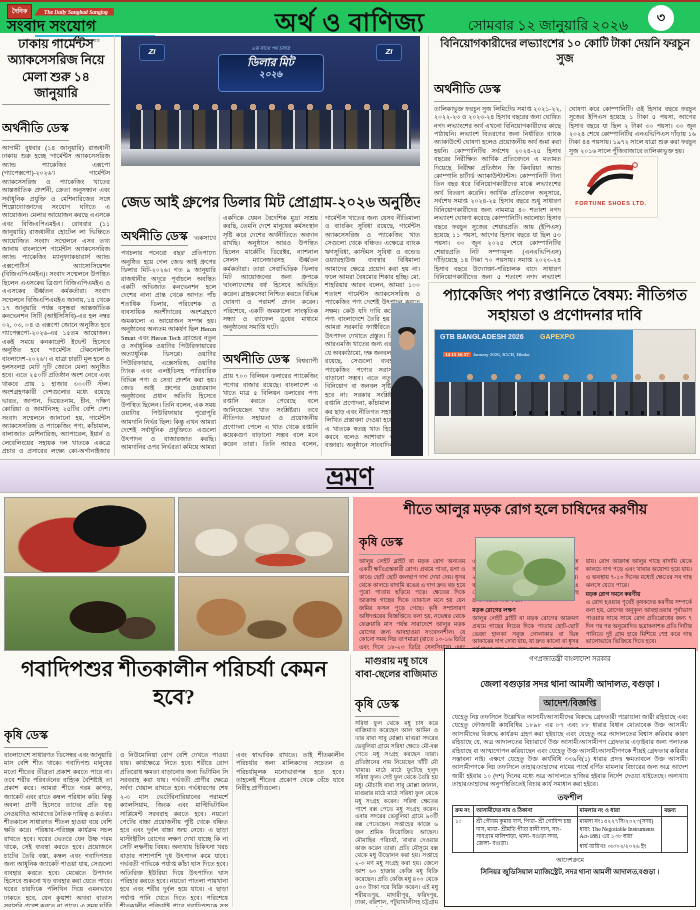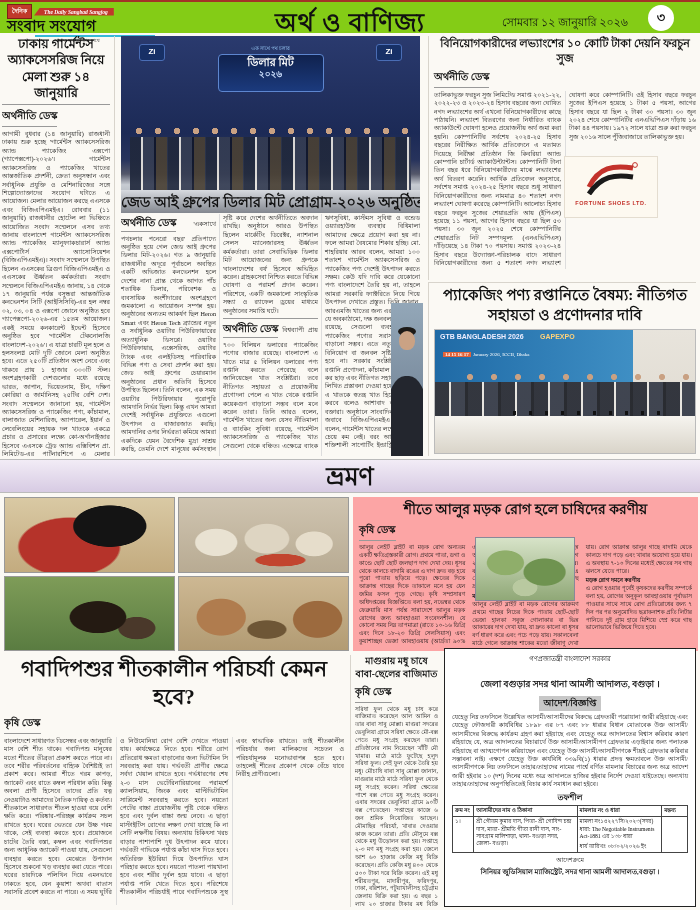--- a/index.html
+++ b/index.html
@@ -1,42 +1,42 @@
 <!DOCTYPE html>
 <html><head>
 <meta charset="utf-8">
 <style>
   html,body{margin:0;padding:0;}
   body{width:700px;height:910px;position:relative;background:#fbf9f4;font-family:"Liberation Serif",serif;color:#111;overflow:hidden;}
   .page{position:absolute;inset:0;}
 
   
-  .masthead{position:absolute;left:0;top:0;width:700px;height:33px;background:#84cc16;border-top:2px solid #a33327;box-sizing:border-box;}
+  .masthead{position:absolute;left:0;top:0;width:700px;height:33px;background:#22c55e;border-top:2px solid #a33327;box-sizing:border-box;}
   .logo{position:absolute;left:7px;top:2px;width:170px;}
   .logo-top{display:flex;align-items:center;gap:2px;}
   .logo-daily{background:#c0392b;color:#fff;font-size:6px;font-weight:bold;padding:1px 4px;border:1px solid #7e1f14;}
   .logo-ribbon{background:#c0392b;color:#fff;font-size:5.5px;font-style:italic;font-weight:bold;padding:1px 6px 1px 10px;clip-path:polygon(6px 0,100% 0,100% 100%,0 100%);}
   .logo-name{font-size:15px;font-weight:bold;letter-spacing:.5px;line-height:1.05;color:#0d0d0d;}
   .logo-bar{height:2px;background:#35b9d8;width:120px;margin:0 0 1px 28px;}
   .logo-tag{font-size:4.5px;color:#333;margin-left:48px;}
   .section-title{position:absolute;left:50%;top:1px;transform:translateX(-50%);font-size:25px;font-weight:bold;letter-spacing:1px;}
-  .mast-date{position:absolute;right:72px;top:12px;font-size:11px;text-align:center;}
+  .mast-date{position:absolute;right:72px;top:12px;font-size:14px;text-align:center;}
   .pagenum{position:absolute;right:26px;top:3px;width:26px;height:26px;background:#fff;border-radius:50%;text-align:center;line-height:26px;font-size:13px;font-weight:bold;}
 
   
-  .byline{font-size:10px;font-weight:bold;border-bottom:.5px solid #999;display:inline-block;padding-bottom:1px;margin:2px 0 3px;}
+  .byline{font-size:12px;font-weight:bold;border-bottom:.5px solid #999;display:inline-block;padding-bottom:1px;margin:14px 0 3px;}
   .bodytxt{font-size:6.2px;line-height:1.36;text-align:justify;}
   h1,h2,h3{margin:0;font-weight:bold;}
 
   
   .art-garments{position:absolute;left:2px;top:36px;width:113px;height:420px;overflow:hidden;border-right:.5px solid #d8d4cc;padding-right:4px;box-sizing:border-box;}
   .art-garments h2{font-size:12.5px;text-align:center;line-height:1.3;border-bottom:.5px solid #999;padding-bottom:3px;}
 
   
-  .photo-dealer{position:absolute;left:121px;top:36px;width:299px;height:177px;background:linear-gradient(180deg,#2a3a6e 0%,#1c2a56 55%,#27335c 70%,#55586a 78%,#c7cbd2 84%,#9aa0a9 100%);overflow:hidden;}
+  .photo-dealer{position:absolute;left:121px;top:36px;width:299px;height:130px;background:linear-gradient(180deg,#2a3a6e 0%,#1c2a56 55%,#27335c 70%,#55586a 78%,#c7cbd2 84%,#9aa0a9 100%);overflow:hidden;font-style:italic;}
   .zi-badge{position:absolute;top:8px;width:24px;height:15px;background:#173066;border:1px solid #4a6db5;border-radius:3px;color:#fff;font-size:8px;font-weight:bold;text-align:center;line-height:14px;font-family:"Liberation Sans",sans-serif;}
   .zi-left{left:18px;} .zi-right{right:18px;}
   .banner-kicker{position:absolute;left:50%;top:9px;transform:translateX(-50%);color:#9fd0ff;font-size:5px;}
   .banner-band{position:absolute;left:50%;top:18px;transform:translateX(-50%);width:104px;height:36px;background:linear-gradient(180deg,#10224e,#1b3a7d);border:1px solid #5d86cf;border-radius:4px;text-align:center;color:#fff;}
   .banner-band .t1{font-size:11px;font-weight:bold;line-height:1.4;}
   .banner-band .t2{font-size:9px;font-weight:bold;color:#cfe2ff;line-height:1;}
   .people-heads{position:absolute;left:3%;right:3%;top:51%;height:10px;background:radial-gradient(circle 3.1px at 9px 5px,#c9a183 96%,transparent 100%);background-size:19px 10px;background-repeat:repeat-x;}
   .people-bodies{position:absolute;left:3%;right:3%;top:57%;height:30%;background:repeating-linear-gradient(90deg,#20283c 0 11px,#e7e4df 11px 13px,#343c52 13px 24px,#10162a 24px 26px,#494034 26px 37px,#2b3348 37px 38px);opacity:.92;}
   .stage-front{position:absolute;left:0;right:0;bottom:0;height:13%;background:linear-gradient(180deg,#d7dadf,#83878f);}
 
@@ -66,21 +66,21 @@
   .press-expo2{position:absolute;left:105px;top:3px;font-size:7px;font-weight:bold;color:#ffd27a;font-family:"Liberation Sans",sans-serif;}
   .press-dates{position:absolute;left:8px;top:22px;font-size:5px;color:#fff;}
   .press-dates .chip{display:inline-block;background:#e2633a;padding:0 2px;margin-right:1px;font-weight:bold;}
   .press-heads{position:absolute;left:10%;right:2%;top:34%;height:9px;background:radial-gradient(circle 3px at 9px 5px,#c9a183 96%,transparent 100%);background-size:24px 9px;background-repeat:repeat-x;}
   .press-bodies{position:absolute;left:0;right:0;top:42%;height:32%;background:repeating-linear-gradient(90deg,#20242e 0 14px,#e8e6e1 14px 16px,#2e3442 16px 30px,#15181f 30px 33px);opacity:.9;}
   .press-table{position:absolute;left:0;right:0;bottom:0;height:30%;background:linear-gradient(180deg,#f6f4ef,#d9d4c9);}
   .press-mics{position:absolute;left:30%;right:10%;top:66%;height:4px;background:repeating-linear-gradient(90deg,#111 0 3px,transparent 3px 16px);}
 
   
   .travel-banner{position:absolute;left:0;top:459px;width:700px;height:34px;background:linear-gradient(180deg,#f2ecf6 0%,#d7cbe3 100%);border-top:.5px solid #bbb;border-bottom:.5px solid #bbb;text-align:center;box-sizing:border-box;}
-  .travel-banner span{font-size:25px;font-weight:bold;line-height:33px;}
+  .travel-banner span{font-size:25px;font-weight:bold;line-height:33px;text-decoration:underline;}
 
   
   .photo-grid{position:absolute;left:4px;top:497px;width:345px;height:154px;display:grid;grid-template-columns:1fr 1fr;grid-template-rows:1fr 1fr;gap:3px;}
   .ph{position:relative;overflow:hidden;border:.5px solid #999;}
   .ph-calf{background:radial-gradient(ellipse 60px 34px at 62% 38%,#141414 0 60%,transparent 62%),radial-gradient(ellipse 16px 10px at 66% 34%,#f2f2f2 0 60%,transparent 65%),radial-gradient(ellipse 80px 46px at 38% 66%,#b5332a 0 62%,transparent 65%),linear-gradient(180deg,#d9c9a4,#c3ab7f);}
   .ph-sheep{background:radial-gradient(ellipse 34px 22px at 22% 60%,#e9e2d2 0 60%,transparent 64%),radial-gradient(ellipse 36px 24px at 52% 55%,#ded5c2 0 60%,transparent 64%),radial-gradient(ellipse 30px 20px at 80% 62%,#e6ddcb 0 60%,transparent 64%),radial-gradient(ellipse 40px 10px at 60% 84%,#c2452f 0 60%,transparent 65%),linear-gradient(180deg,#cfc4b0,#b8ab93);}
   .ph-goat{background:radial-gradient(ellipse 46px 26px at 55% 55%,#241a12 0 60%,transparent 63%),radial-gradient(ellipse 30px 18px at 78% 70%,#4a382a 0 60%,transparent 64%),linear-gradient(180deg,#7e9c58,#5a7c41);}
   .ph-cows{background:radial-gradient(ellipse 40px 30px at 25% 55%,#b07c4e 0 60%,transparent 63%),radial-gradient(ellipse 40px 30px at 82% 58%,#9c6a3e 0 60%,transparent 63%),radial-gradient(ellipse 34px 16px at 52% 72%,#6e5636 0 55%,transparent 60%),linear-gradient(180deg,#cdb893,#b29b73);}
 
   

